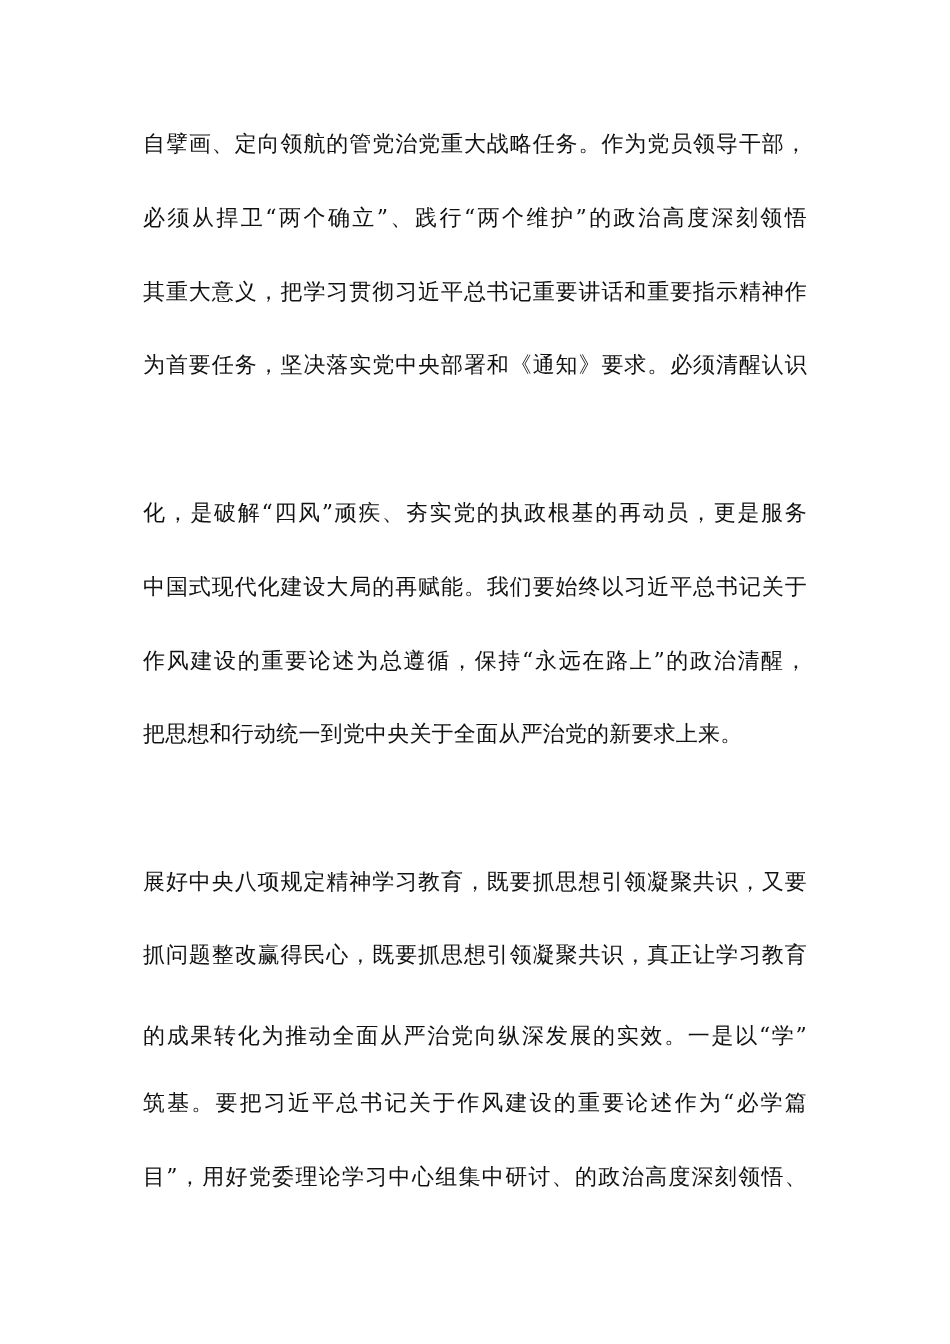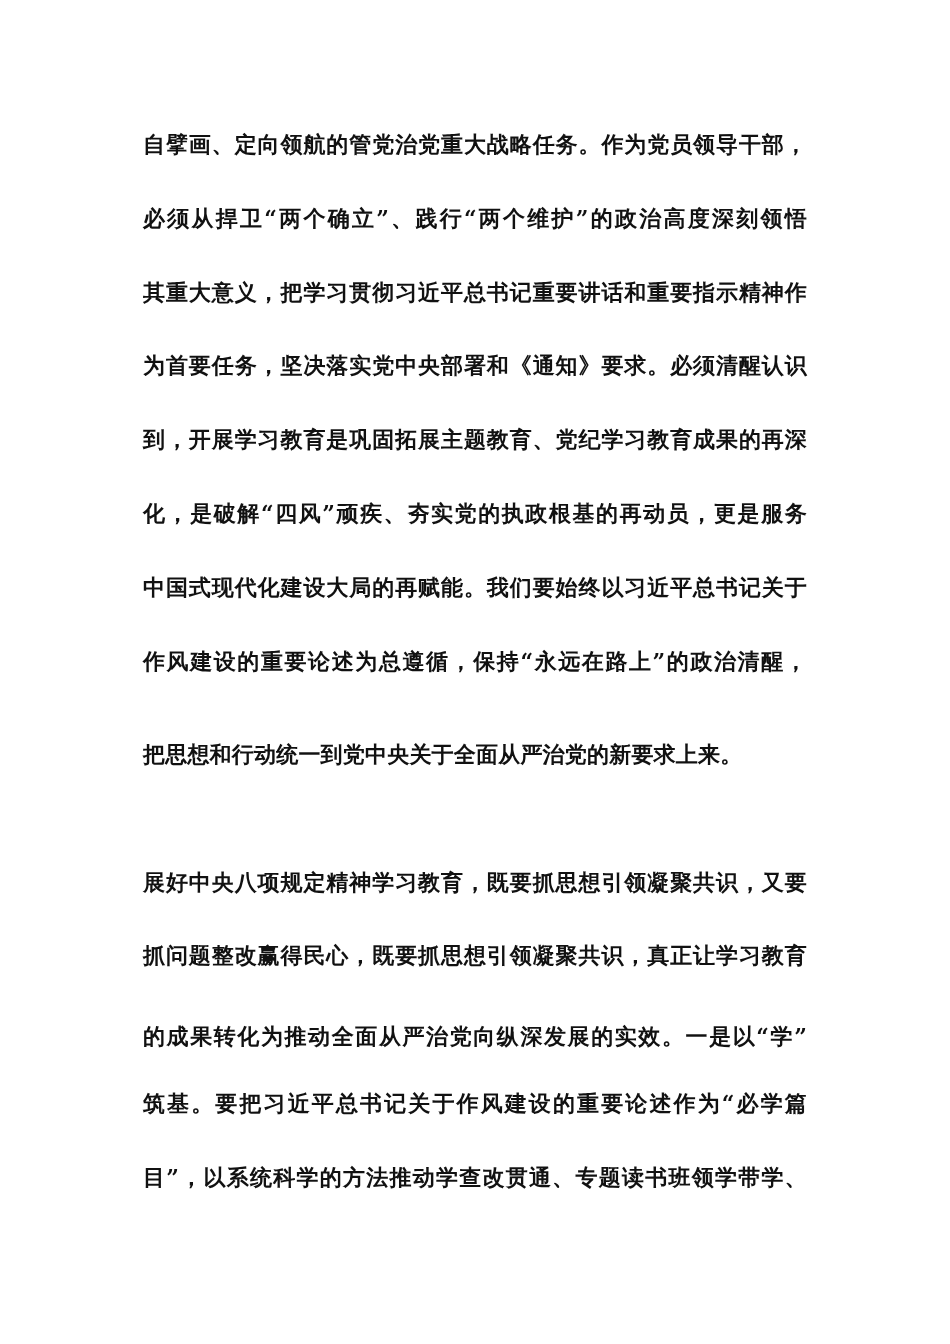--- a/index.html
+++ b/index.html
@@ -26,45 +26,42 @@
       position: absolute;
       left: 143px;
       width: 664px;
       height: 30px;
       font-size: 22px;
       line-height: 30px;
       white-space: nowrap;
       letter-spacing: 0.2px;
       text-align: justify;
       text-align-last: justify;
-      font-weight: bold;
     }
     .line.last {
       text-align-last: left;
-      margin-top: 20px;
     }
     .line.indent {
       left: 143px;
       padding-left: 35px;
       width: 629px;
     }
   </style>
 </head>
 <body>
 
 <div class="page">
 
   <div class="line" style="top:129px">自擘画、定向领航的管党治党重大战略任务。作为党员领导干部，</div>
   <div class="line" style="top:203px">必须从捍卫“两个确立”、践行“两个维护”的政治高度深刻领悟</div>
   <div class="line" style="top:277px">其重大意义，把学习贯彻习近平总书记重要讲话和重要指示精神作</div>
   <div class="line" style="top:350px">为首要任务，坚决落实党中央部署和《通知》要求。必须清醒认识</div>
-  <div class="line" style="top:424px">到，开展学习教育是巩固拓展主题教育、党纪学习教育成果的再深</div>
   <div class="line" style="top:572px">中国式现代化建设大局的再赋能。我们要始终以习近平总书记关于</div>
   <div class="line" style="top:498px">化，是破解“四风”顽疾、夯实党的执政根基的再动员，更是服务</div>
   <div class="line" style="top:646px">作风建设的重要论述为总遵循，保持“永远在路上”的政治清醒，</div>
   <div class="line last" style="top:719px">把思想和行动统一到党中央关于全面从严治党的新要求上来。</div>
 
   <div class="line" style="top:867px">展好中央八项规定精神学习教育，既要抓思想引领凝聚共识，又要</div>
   <div class="line" style="top:940px">抓问题整改赢得民心，既要抓思想引领凝聚共识，真正让学习教育</div>
   <div class="line" style="top:1021px">的成果转化为推动全面从严治党向纵深发展的实效。一是以“学”</div>
   <div class="line" style="top:1088px">筑基。要把习近平总书记关于作风建设的重要论述作为“必学篇</div>
-  <div class="line" style="top:1162px">目”，以系统科学的方法推动学查改贯通、专题读书班领学带学、</div>
+  <div class="line" style="top:1162px">目”，用好党委理论学习中心组集中研讨、的政治高度深刻领悟、</div>
 </div>
 
 </body></html>

